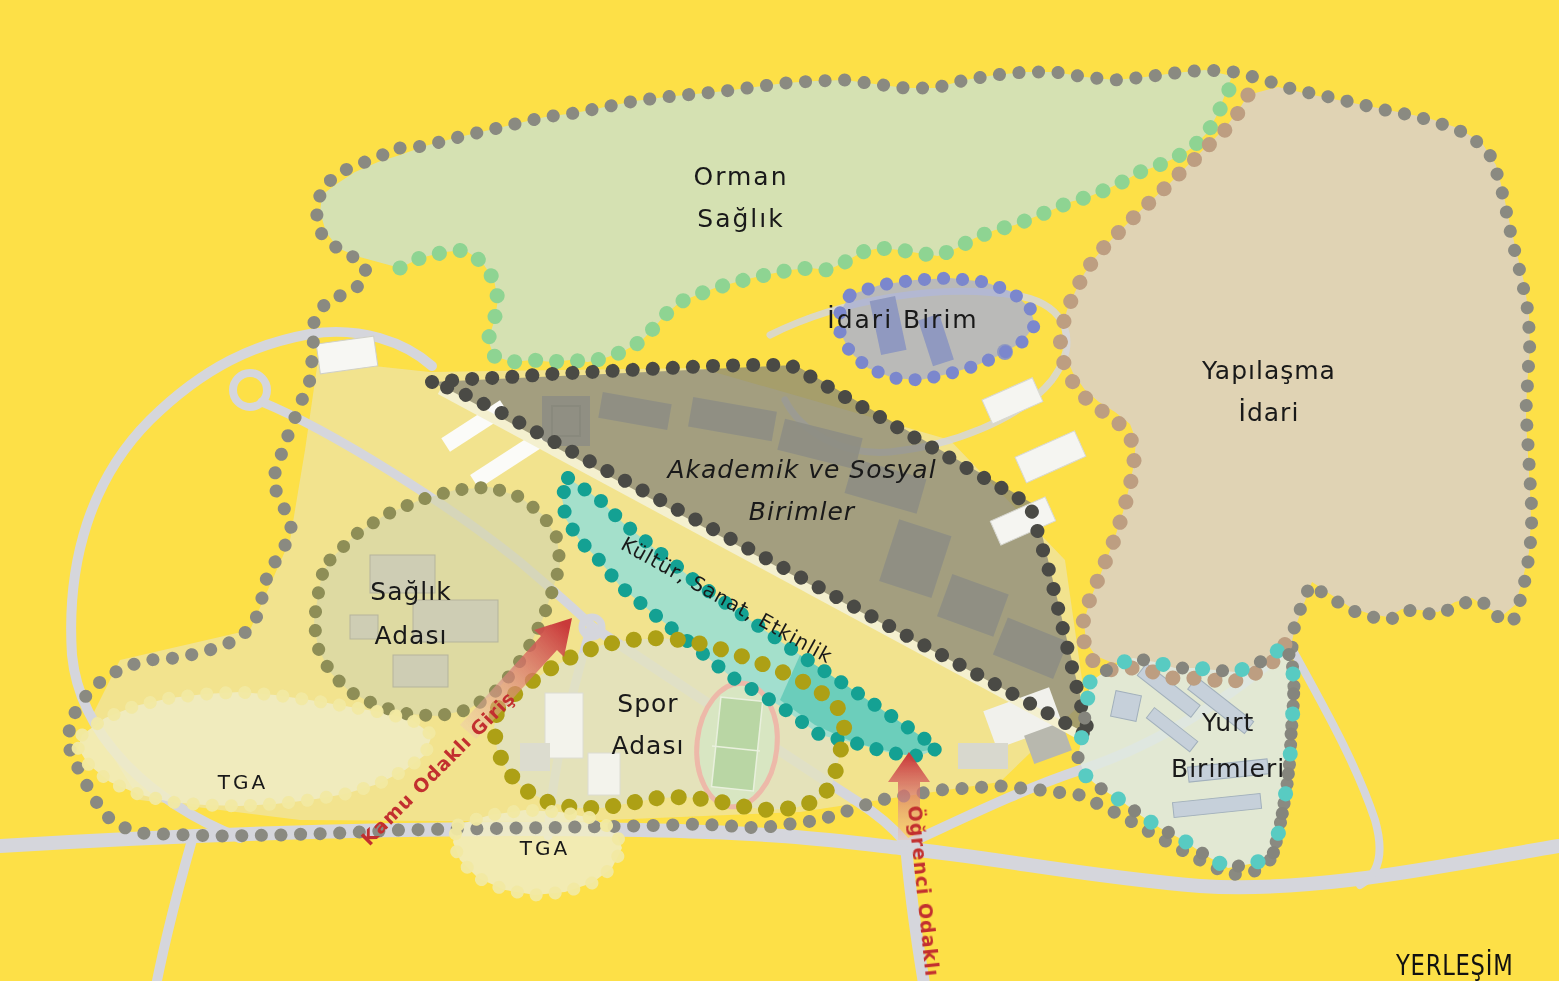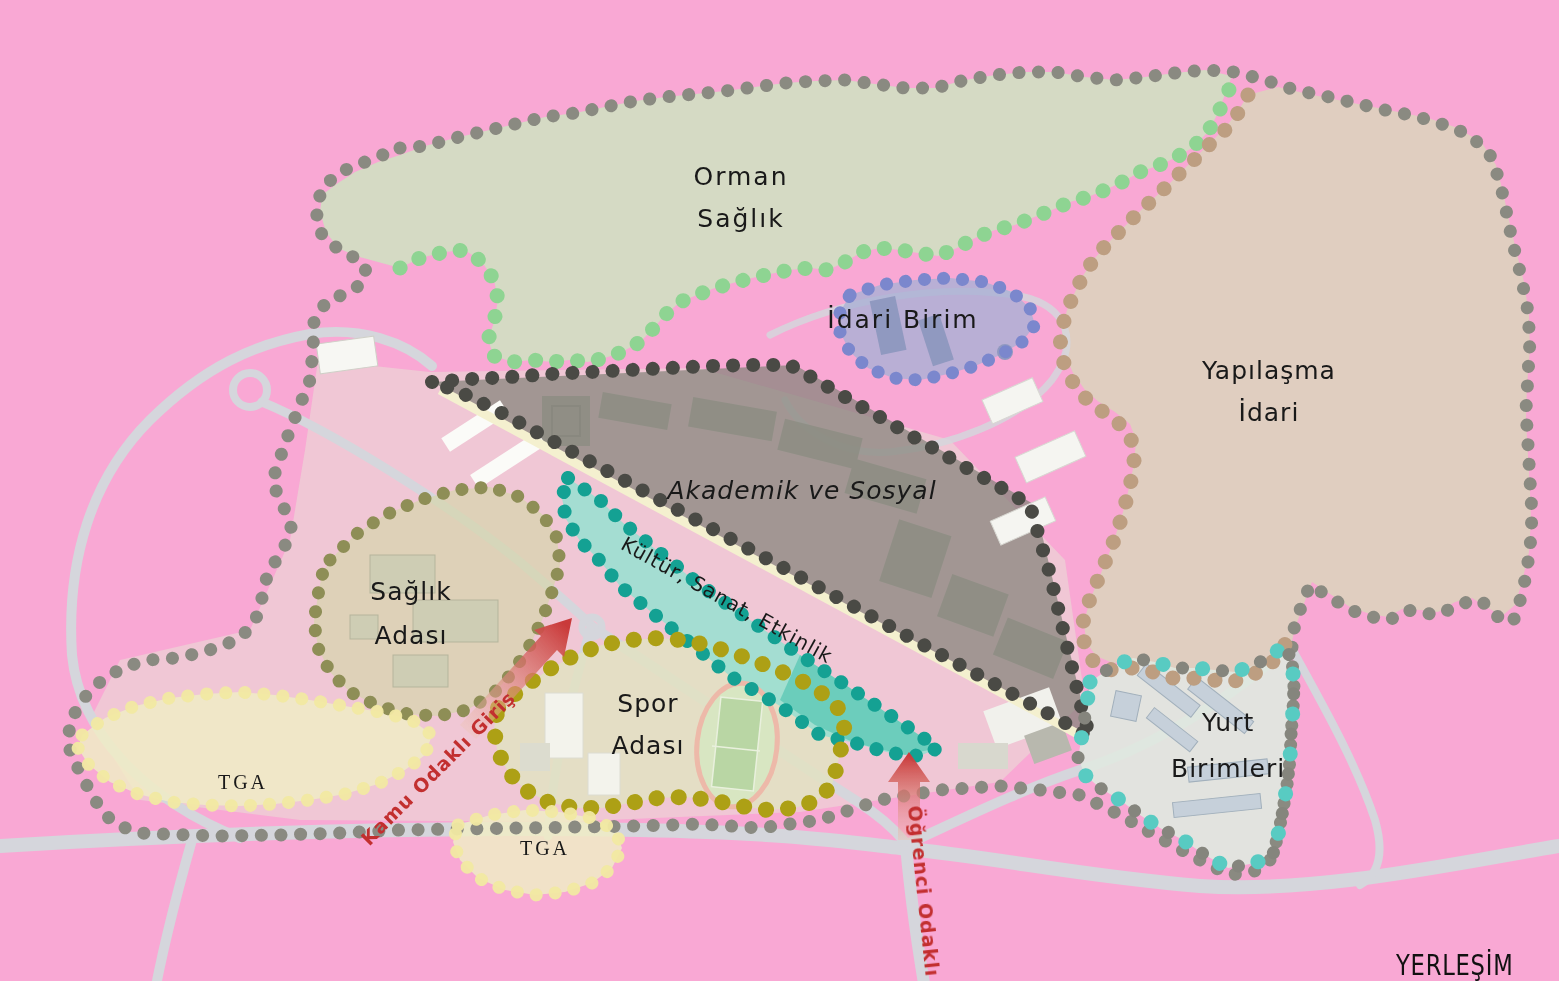--- a/index.html
+++ b/index.html
@@ -1,33 +1,33 @@
 <!DOCTYPE html>
 <html><head>
 <meta charset="utf-8">
 <style>
   html,body{margin:0;padding:0;background:#d8d6c9;}
   .stage{
     position:relative;width:1559px;height:1007px;overflow:hidden;
-    background:#f9a8d4;
+    background:#fde047;
     font-family:"DejaVu Sans","Liberation Sans",sans-serif;
   }
   .stage svg{position:absolute;left:0;top:0;}
   .lbl{
     position:absolute;color:#191919;white-space:nowrap;
     font-size:25px;letter-spacing:1px;line-height:42px;text-align:center;
   }
   .lbl.centered{transform:translate(-50%,-50%);}
   .lbl.leftal{text-align:center;}
   .lbl .ln{display:block;}
   .red-lbl{
     position:absolute;color:#c22f2f;font-size:19px;letter-spacing:1px;
     white-space:nowrap;font-weight:bold;
   }
-  .tga{font-size:20px;letter-spacing:3px;font-family:Liberation Serif, serif;}
+  .tga{font-size:20px;letter-spacing:3px;}
   .map-title{
     position:absolute;left:1396px;top:948px;color:#111;
     font-size:29px;letter-spacing:1px;transform:scaleX(.78);transform-origin:left top;
     white-space:nowrap;
   }
   .bottom-strip{position:absolute;left:0;top:981px;width:1559px;height:26px;background:#ffffff;}
   .kultur-lbl{font-size:20px;letter-spacing:1px;}
 </style>
 </head>
 <body>
@@ -186,20 +186,21 @@
   <span class="ln">İdari Birim</span>
 </div>
 
 <div class="lbl leftal" style="left:1202px;top:350px;">
   <span class="ln">Yapılaşma</span>
   <span class="ln">İdari</span>
 </div>
 
 <div class="lbl centered" style="left:802px;top:491px;font-style:italic;">
   <span class="ln">Akademik ve Sosyal</span>
+  <span class="ln">Birimler</span>
 </div>
 
 <div class="lbl centered kultur-lbl" style="left:727px;top:600px;transform:translate(-50%,-50%) rotate(29deg);">
   <span>Kültür, Sanat, Etkinlik</span>
 </div>
 
 <div class="lbl centered" style="left:411px;top:614px;line-height:44px;">
   <span class="ln">Sağlık</span>
   <span class="ln">Adası</span>
 </div>

